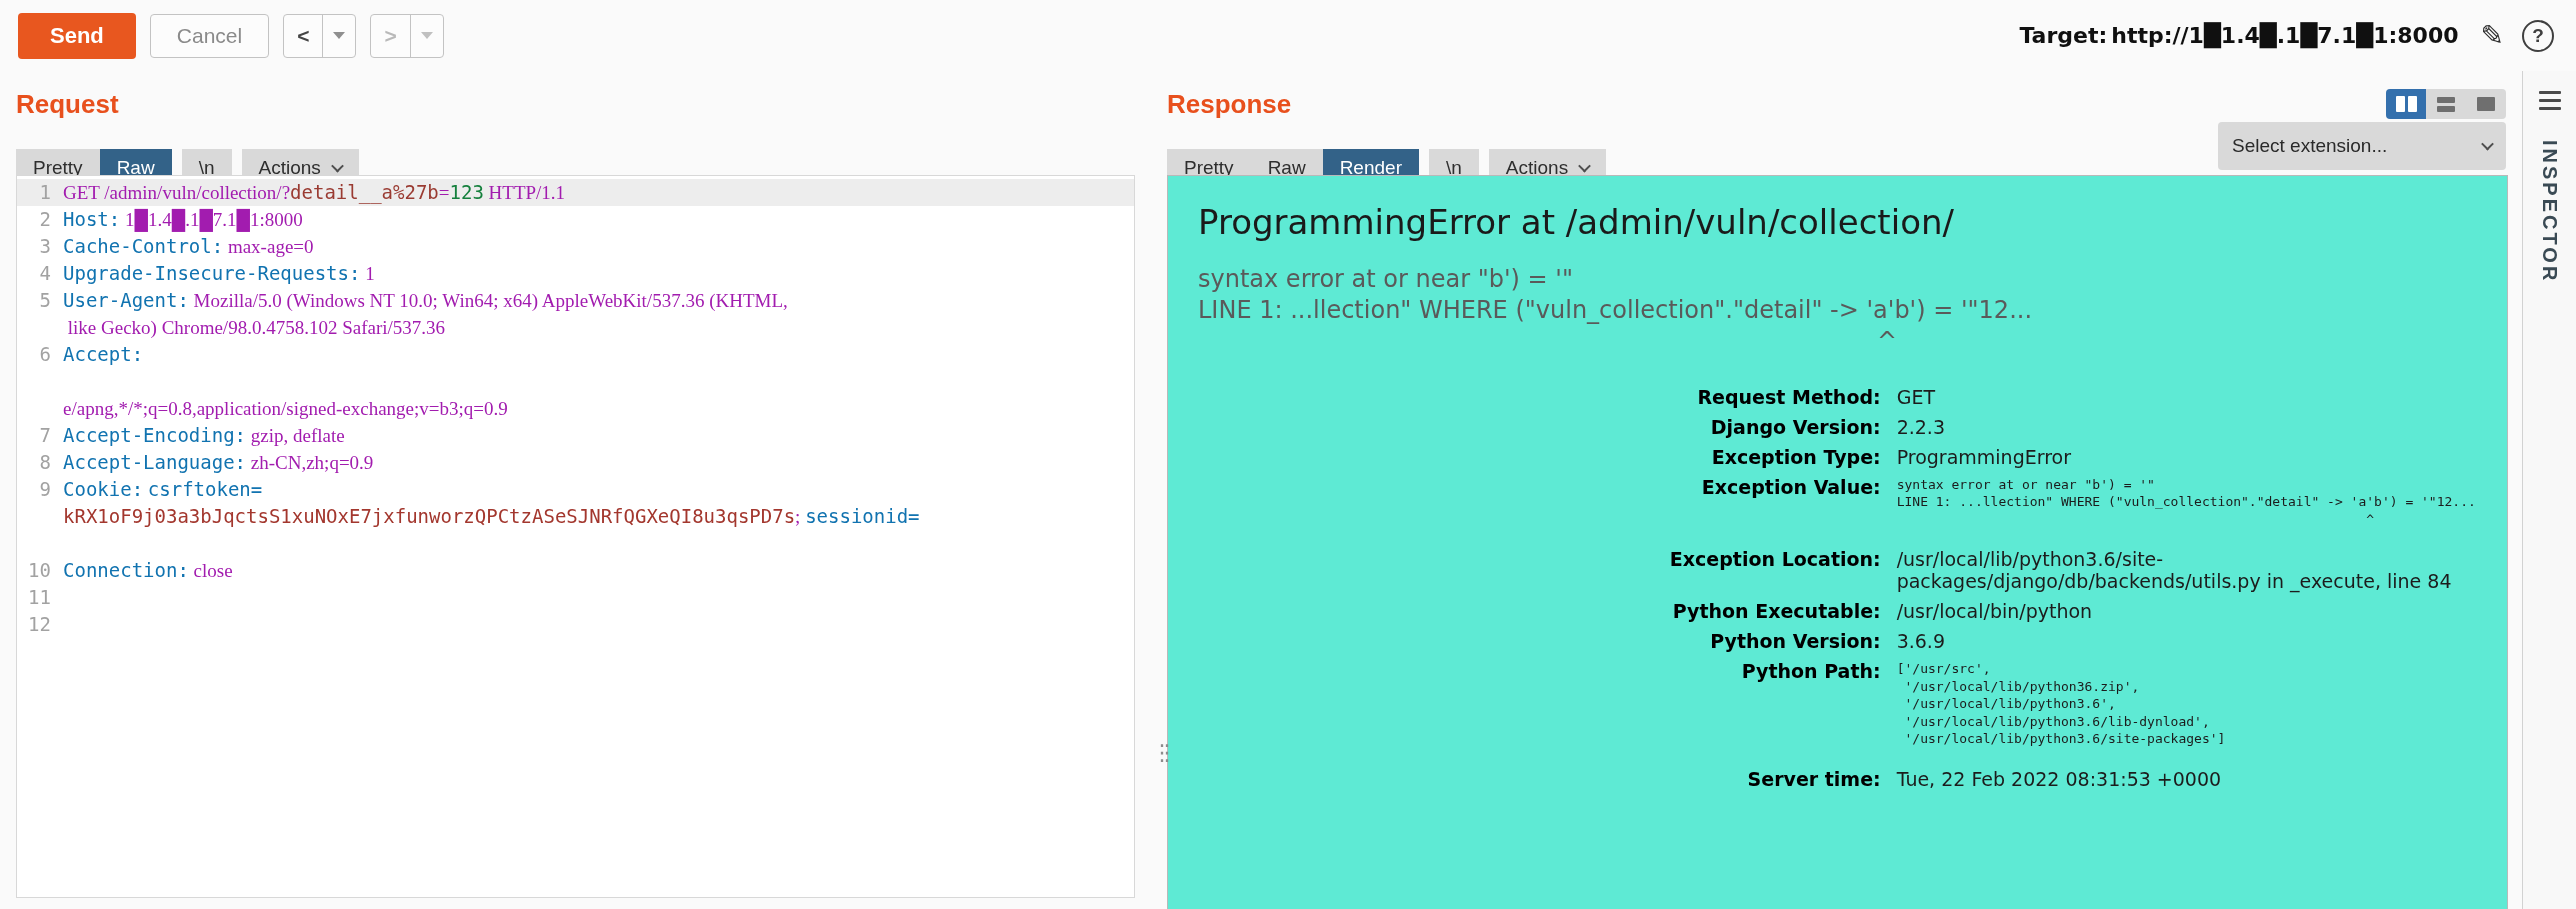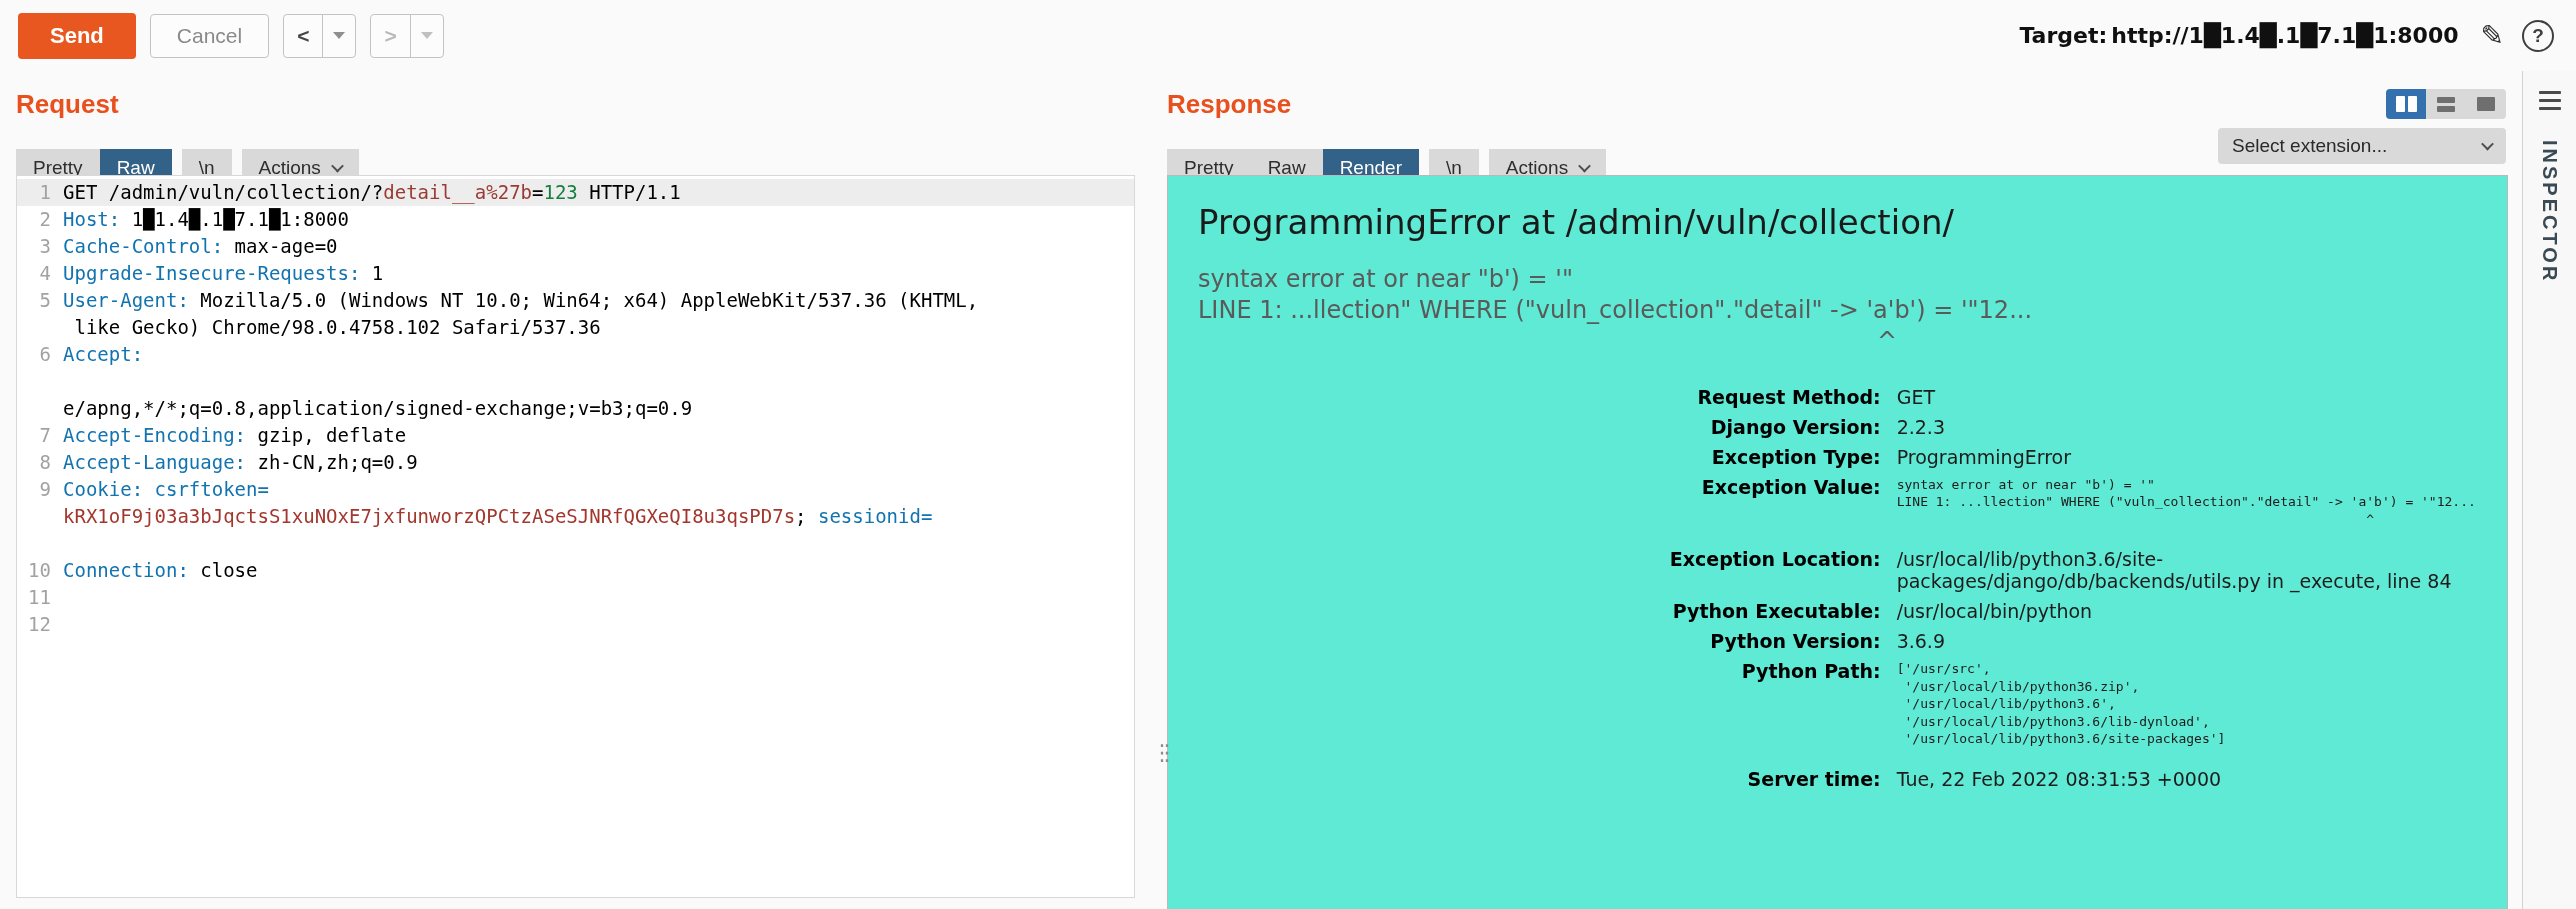--- a/index.html
+++ b/index.html
@@ -117,21 +117,21 @@
   }
   .tab.selected { background: #336288; color: #ffffff; }
   .chev {
     width: 9px; height: 9px; display: inline-block;
     border-right: 2px solid #4e4e4e; border-bottom: 2px solid #4e4e4e;
     transform: rotate(45deg) translate(-1px,-1px);
     margin-left: 12px; margin-top: -2px;
   }
   .ext-select {
     margin-left: auto; margin-right: 16px;
-    width: 288px; height: 36px;
+    width: 288px; height: 48px;
     background: #d9d9d9; border-radius: 4px;
     display: flex; align-items: center; justify-content: space-between;
     padding: 0 14px; font-size: 19px; color: #2a2a2a; cursor: pointer;
   }
 
   
   .editor {
     flex: 1;
     margin: 4px 14px 12px 0;
     background: #ffffff;
@@ -139,21 +139,21 @@
     font-family: "DejaVu Sans Mono", monospace;
     font-size: 19px;
     line-height: 27px;
     overflow: hidden;
     padding-top: 3px;
   }
   .line { display: flex; min-height: 27px; }
   .line.hl { background: #ededed; }
   .gutter { width: 46px; flex: none; text-align: right; padding-right: 12px; color: #a2a2a2; }
   .code { white-space: pre; }
-  .s-d { color: #000000; }
+  .s-d { color: #a21caf; font-family: Liberation Serif, serif; }
   .s-h { color: #1173b0; }
   .s-p { color: #9a3b32; }
   .s-v { color: #15803d; }
   .s-c { color: #a3372e; }
 
   
   .render {
     flex: 1;
     margin: 4px 14px 0 0;
     border: 1px solid #b9b9b9;

